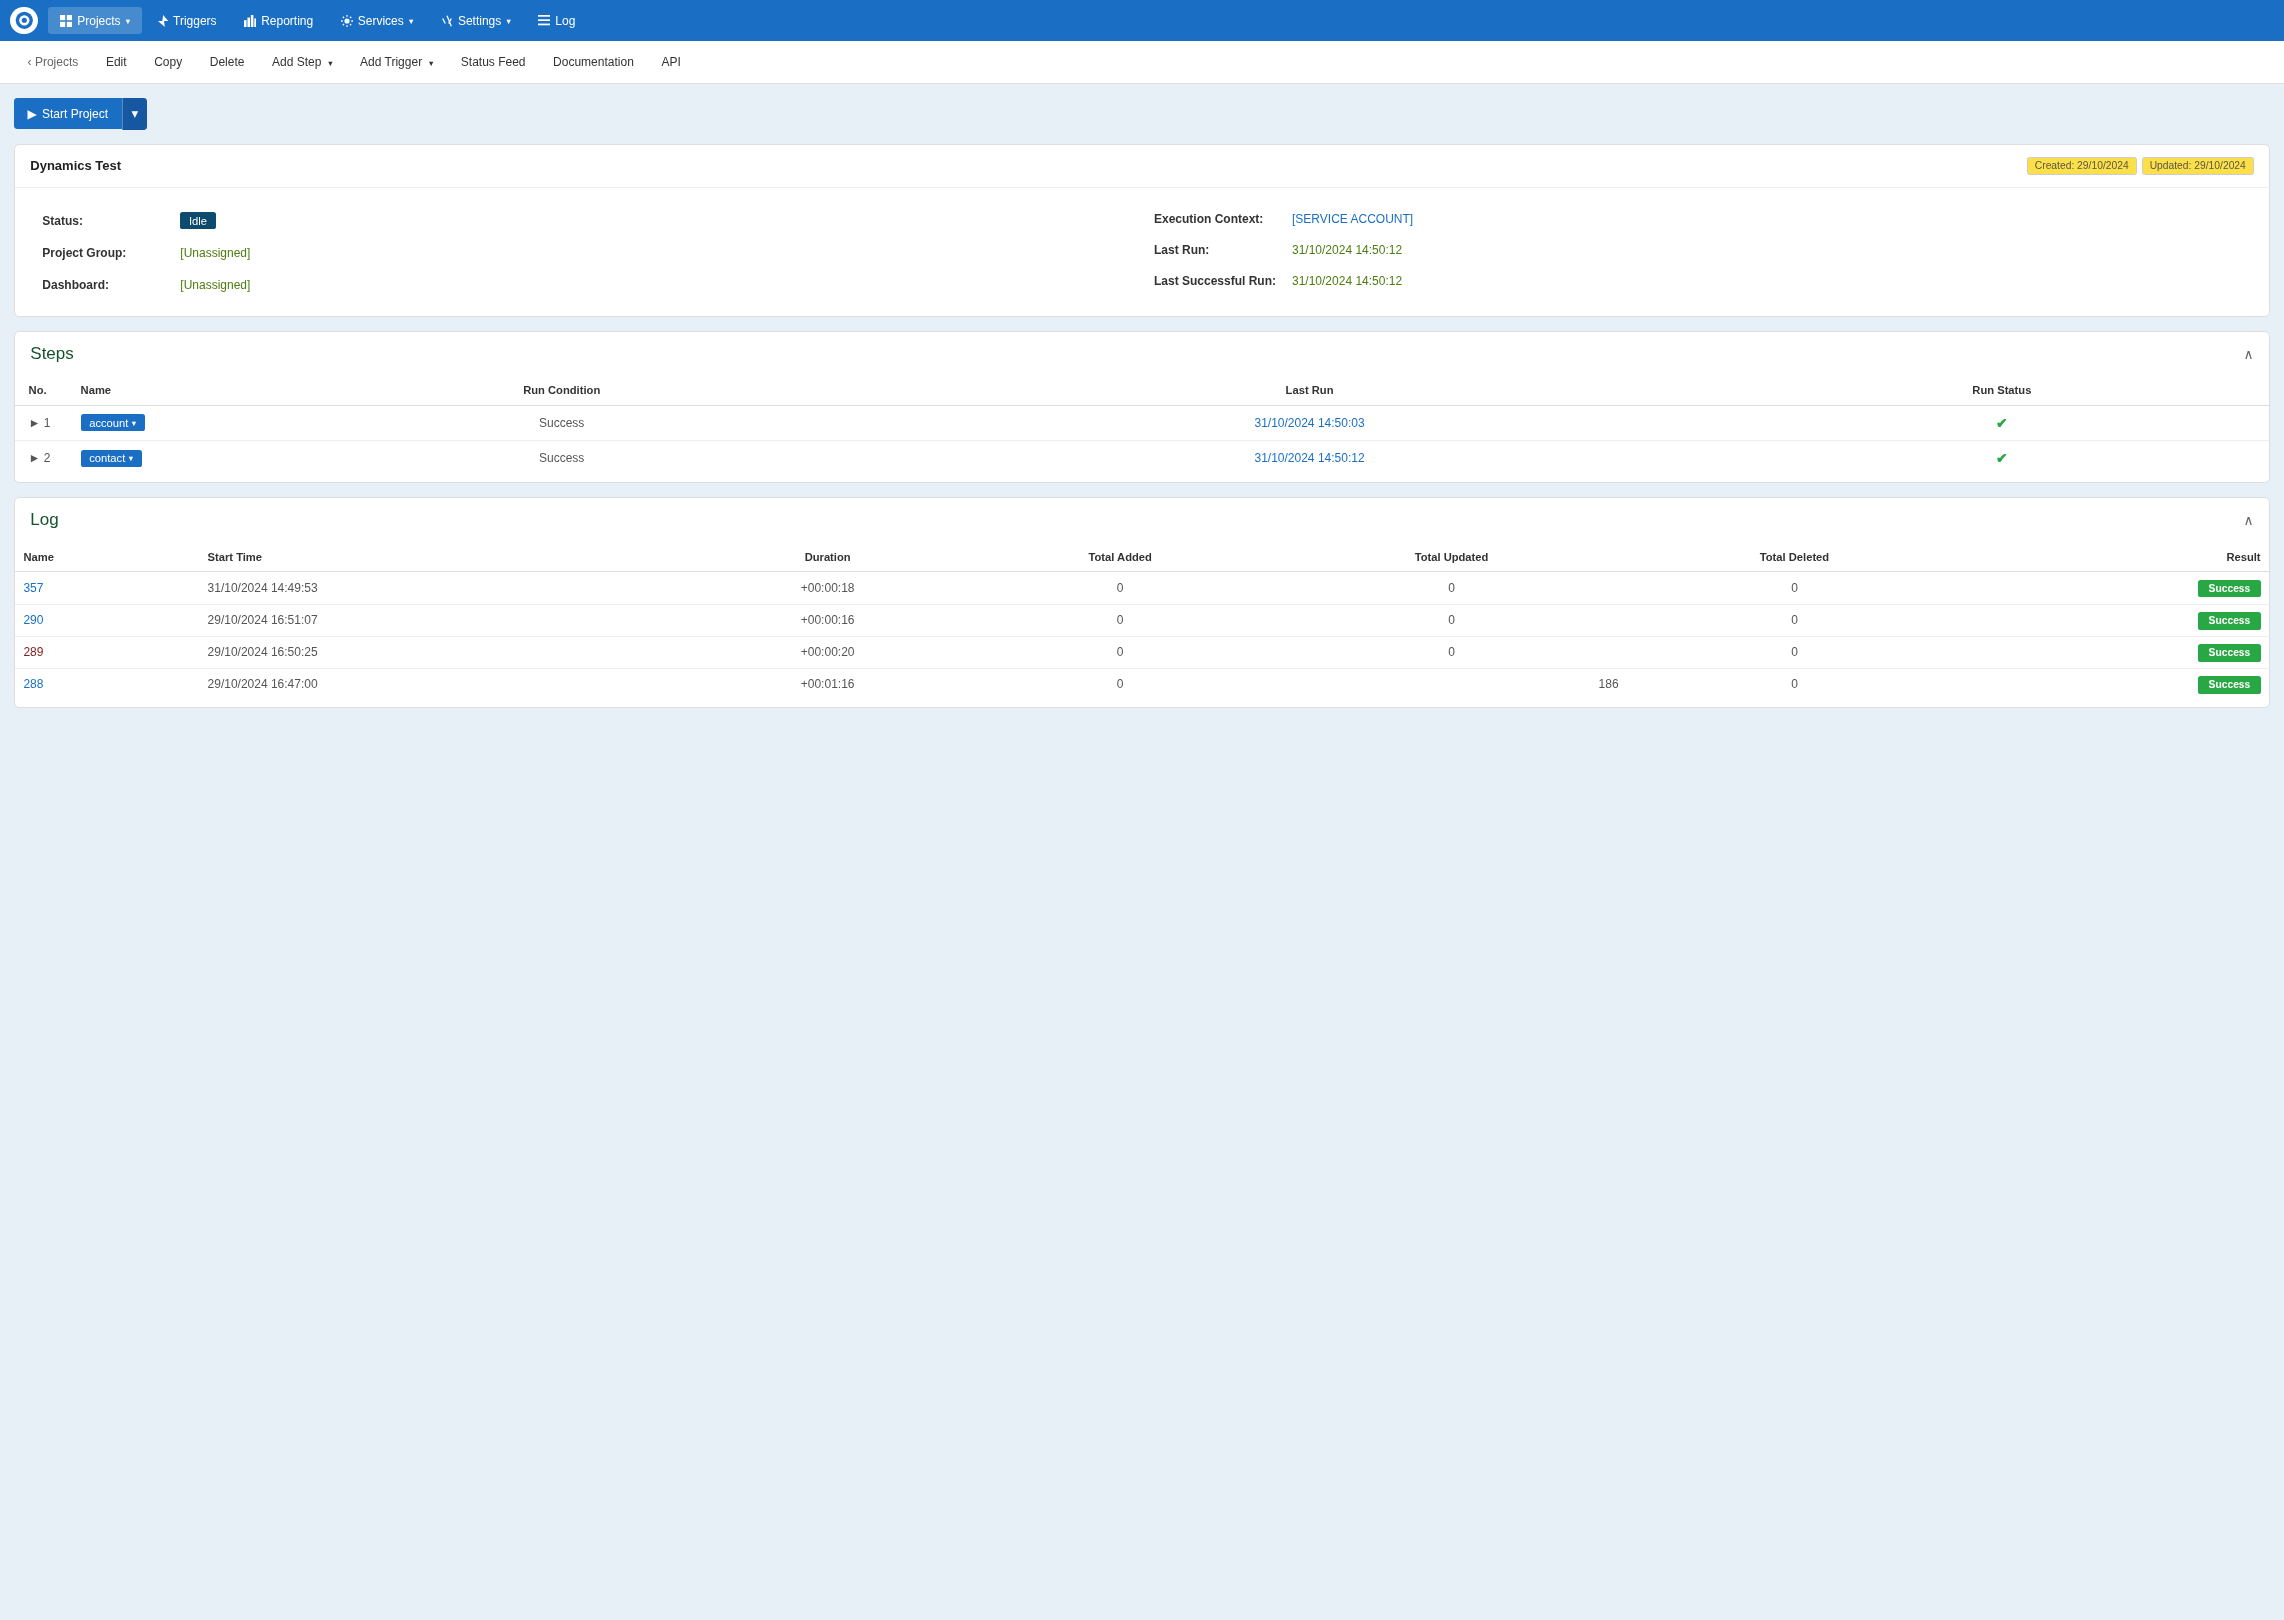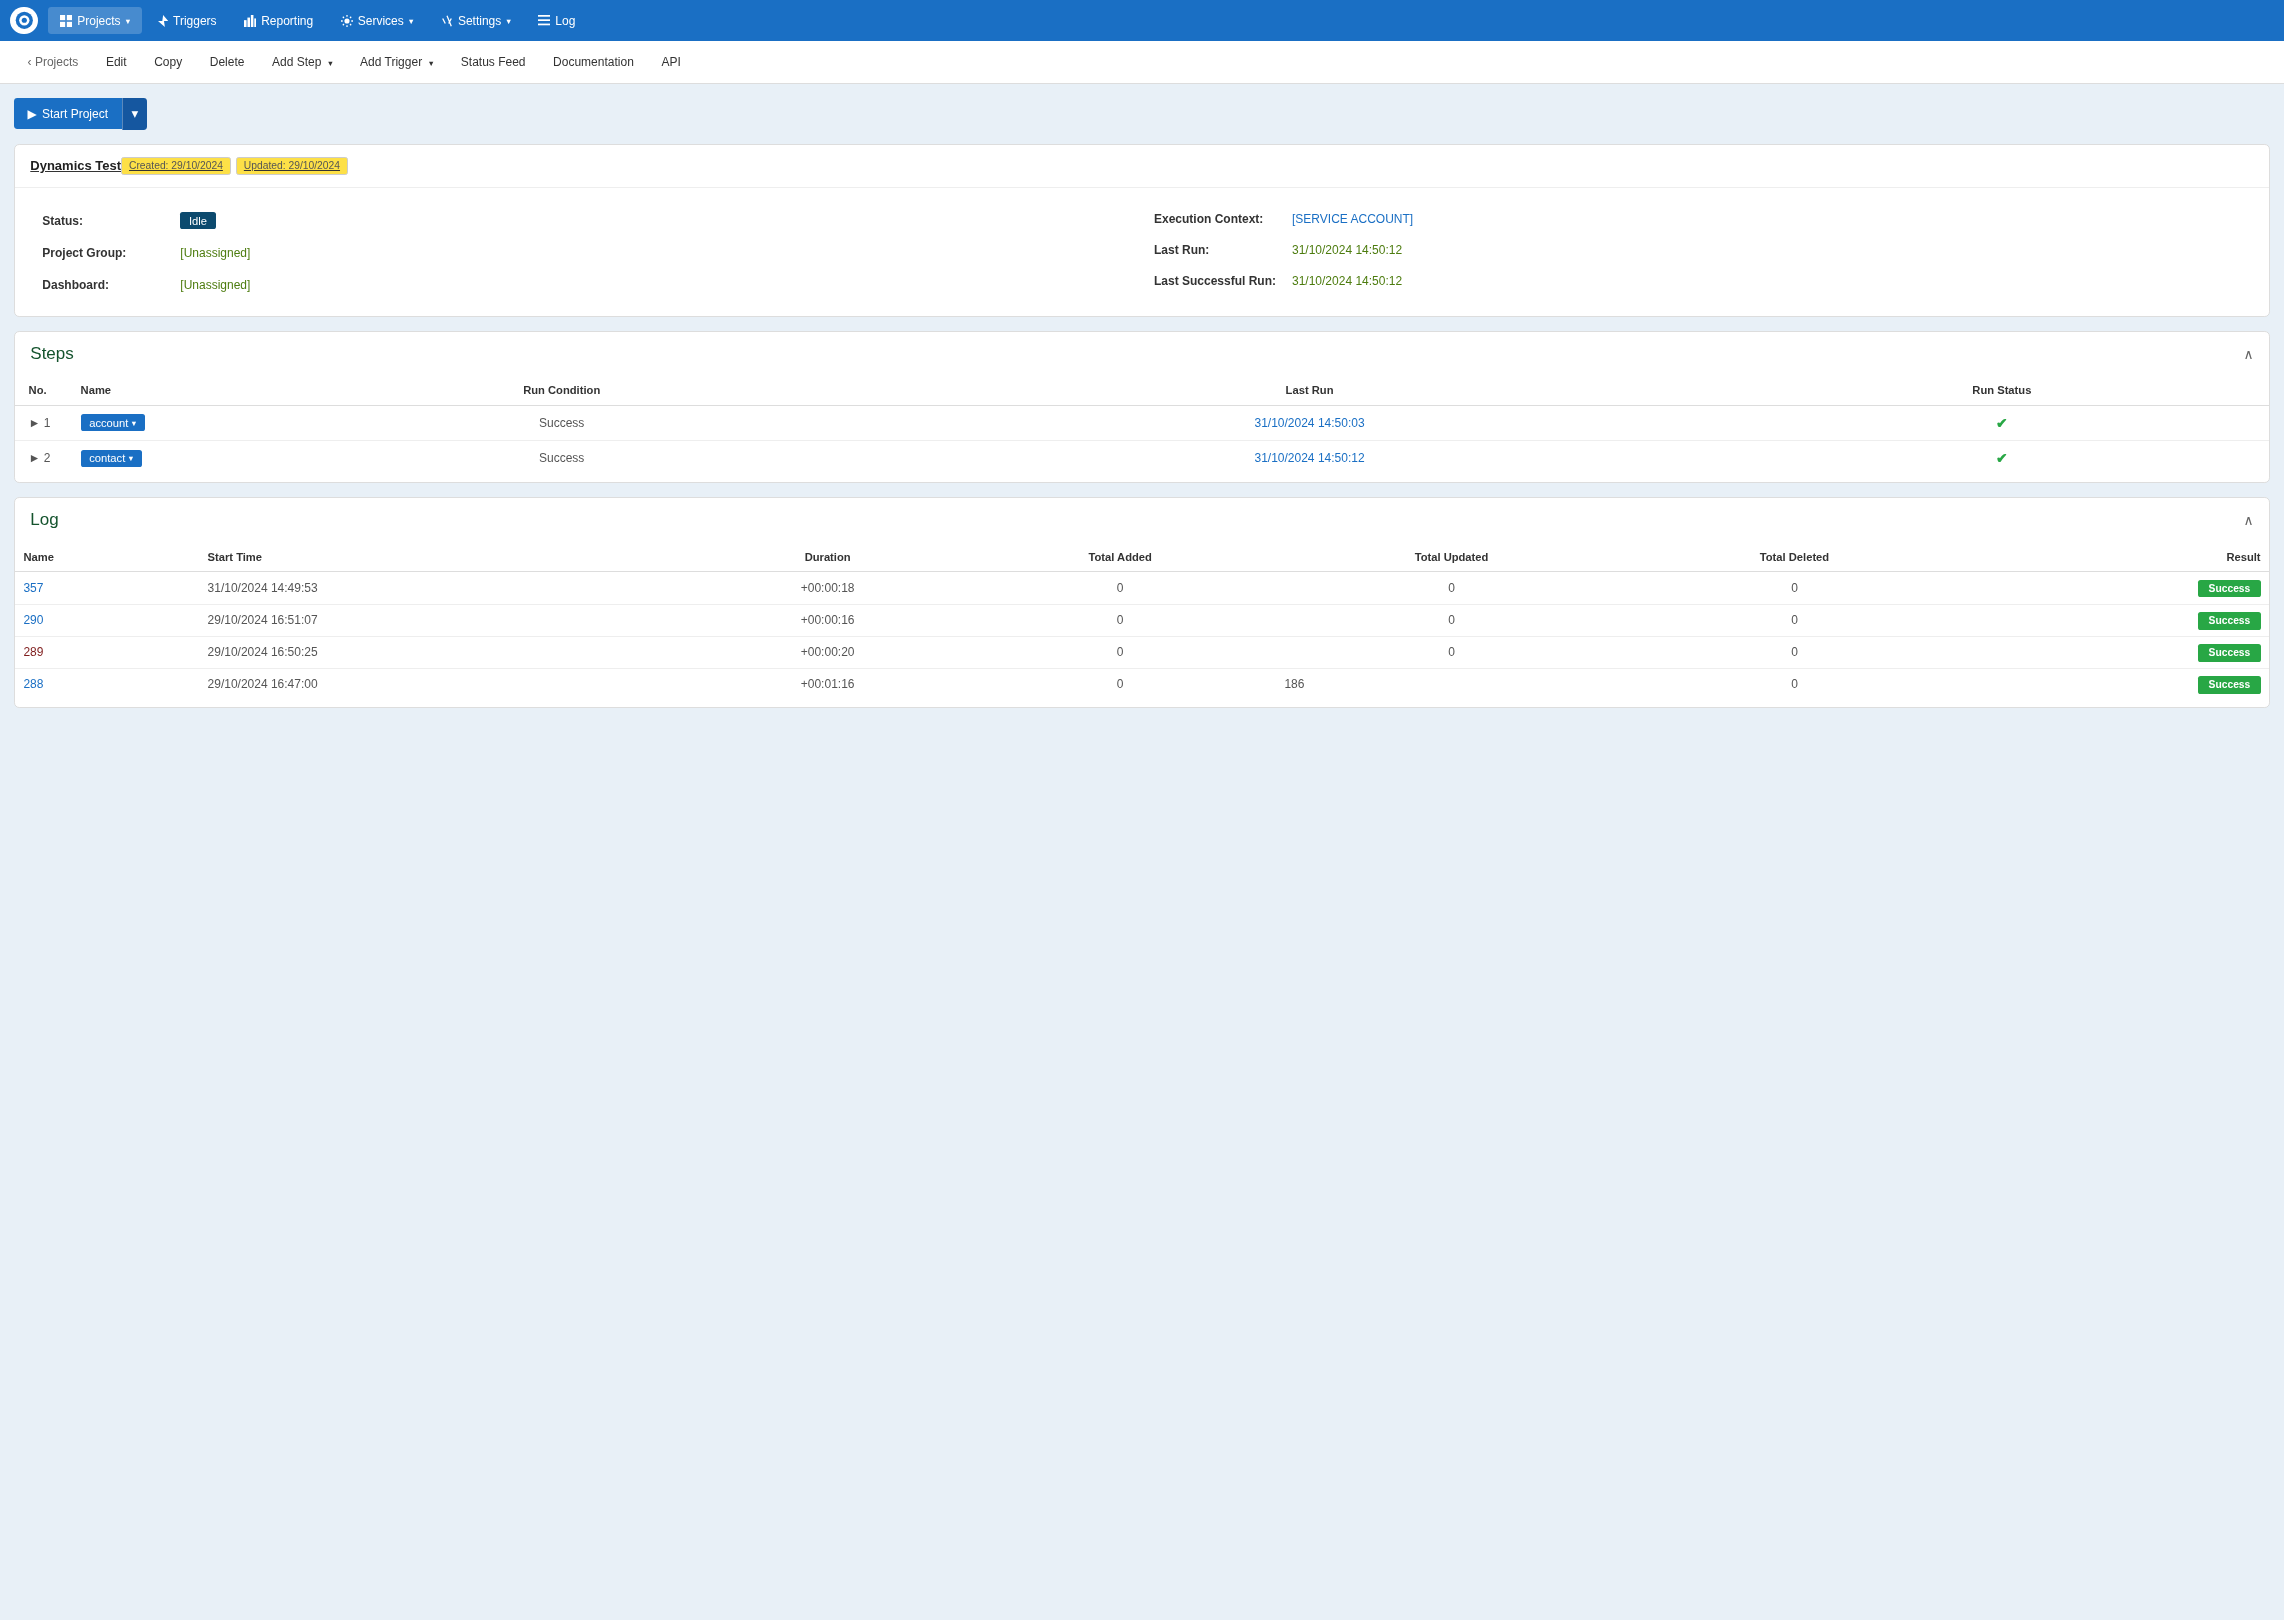--- a/index.html
+++ b/index.html
@@ -92,23 +92,23 @@
     .card {
       background: white;
       border: 0.9px solid #ddd;
       border-radius: 5.2px;
       margin-bottom: 13.8px;
       overflow: hidden;
     }
     .card-header {
       display: flex;
       align-items: center;
+      justify-content: space-between;
       padding: 12px 15.5px;
       border-bottom: 0.9px solid #eee;
-      text-decoration: underline;
     }
     .card-title {
       font-size: 13px;
       font-weight: 600;
       color: #222;
     }
     .card-body { padding: 15.5px; }
 
     
     .date-badges {
@@ -477,21 +477,21 @@
       <td style="text-align:center;">0</td>
       <td style="text-align:center;">0</td>
       <td style="text-align:center;">0</td>
       <td style="text-align:right;"><span class="success-badge">Success</span></td>
     </tr>
             <tr>
       <td style="color:#1a6fc4;cursor:pointer;">288</td>
       <td>29/10/2024 16:47:00</td>
       <td style="text-align:center;">+00:01:16</td>
       <td style="text-align:center;">0</td>
-      <td style="text-align:left;">186</td>
+      <td style="text-align:right;">186</td>
       <td style="text-align:center;">0</td>
       <td style="text-align:right;"><span class="success-badge">Success</span></td>
     </tr>
           </tbody>
       </table>
     </div>
   </div>
 
 </div>
 

